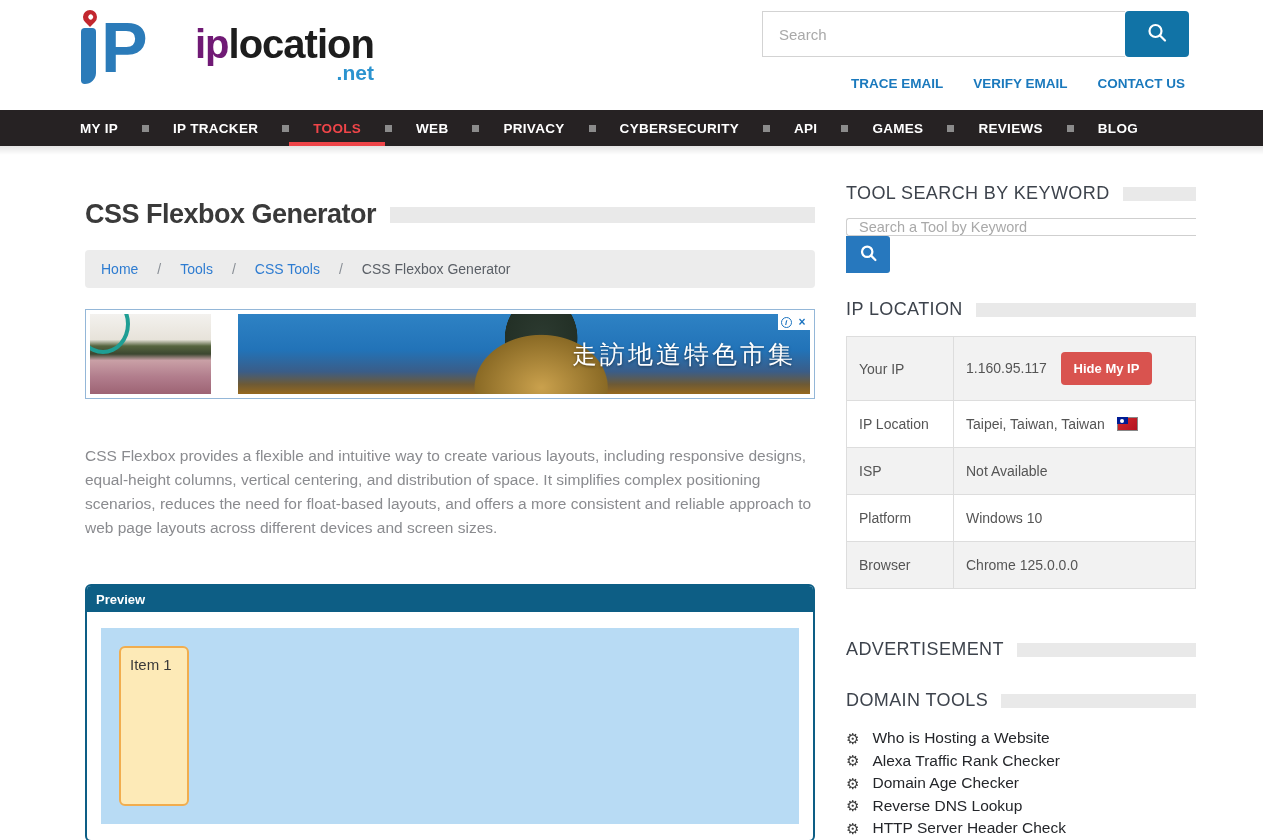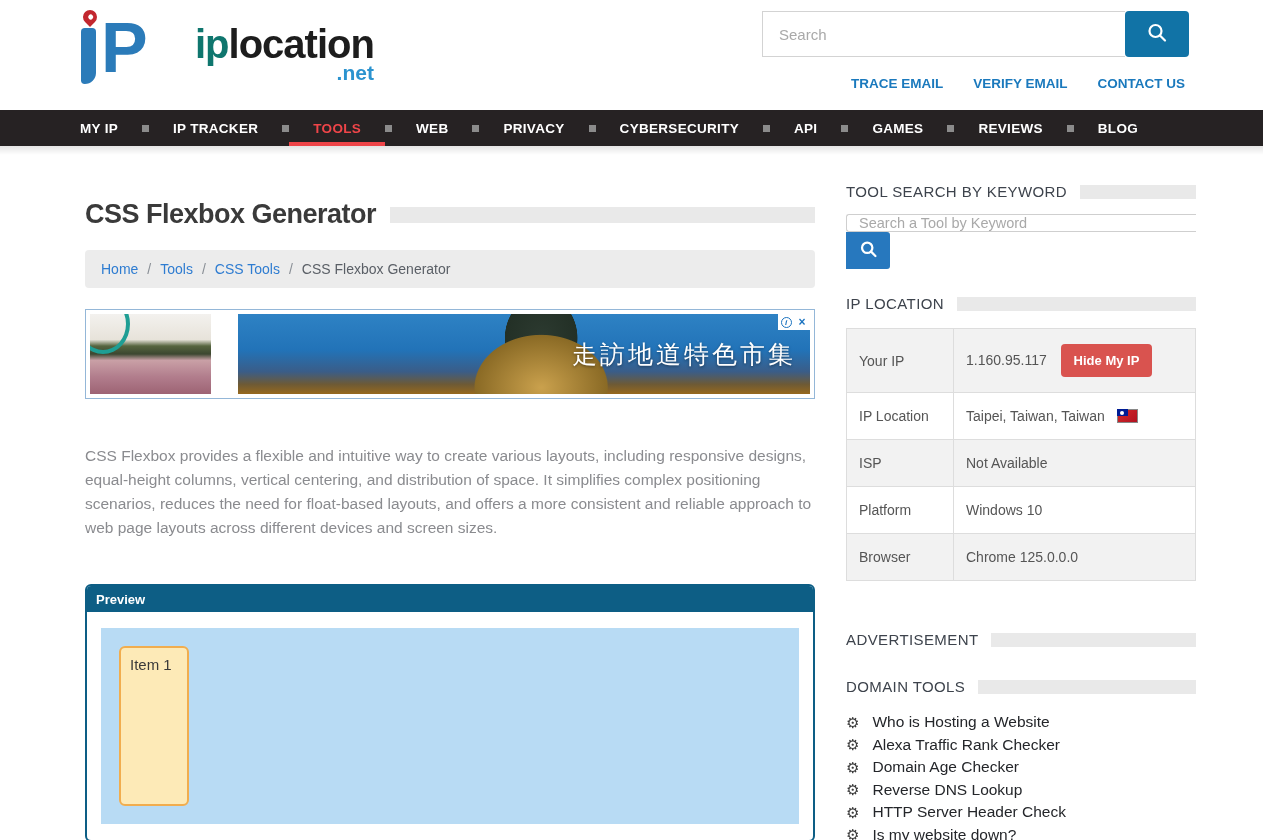--- a/index.html
+++ b/index.html
@@ -13,21 +13,21 @@
   .logo-pin { position:absolute; left:8px; top:2px; width:14px; height:14px; background:#c2272f;
               border-radius:50% 50% 50% 0; transform:rotate(-45deg); }
   .logo-pin::after { content:""; position:absolute; left:4.5px; top:4.5px; width:5px; height:5px;
                      background:#fff; border-radius:50%; }
   .logo-i { position:absolute; left:6px; top:20px; width:15px; height:56px; background:#2b7bb9;
             border-radius:4px 4px 12px 4px; }
   .logo-p { position:absolute; left:26px; top:4px; font-size:70px; line-height:72px; font-weight:bold;
             color:#2b7bb9; letter-spacing:-2px; }
   .logo-text { margin-left:2px; margin-top:14px; }
   .logo-name { font-size:40px; font-weight:bold; letter-spacing:-1px; color:#1d1d1d; }
-  .logo-name .ip { color:#0f766e; }
+  .logo-name .ip { color:#701a75; }
   .logo-tld { text-align:right; font-size:21px; font-weight:bold; color:#2b93cf; margin-top:-6px; }
   .hdr-search { position:absolute; left:762px; top:11px; display:flex;justify-content:center; }
   .hdr-search input { width:363px; height:46px; border:1px solid #d3d3d3; border-right:none;
                       padding:0 16px; font-size:15px; color:#555; outline:none;
                       font-family:"Liberation Sans", sans-serif; }
   .hdr-search input::placeholder { color:#a9a9a9; }
   .hdr-search button { width:64px; height:46px; background:#1173a6; border:none; cursor:pointer;
                        border-radius:4px; display:flex; align-items:center; justify-content:center; }
   .hdr-links { position:absolute; right:78px; top:76px; display:flex; gap:30px; }
   .hdr-links a { color:#1a79bd; font-weight:bold; font-size:13.5px; text-decoration:none; cursor:pointer; }
@@ -44,21 +44,21 @@
   
   .wrap { display:flex; padding:28px 67px 0 85px; gap:31px; }
   .col-main { width:730px; flex:none; }
   .col-side { width:350px; flex:none; }
 
   
   .title-row { display:flex; align-items:center; gap:14px; margin-top:16px; }
   .title-row h1 { font-size:27px; font-weight:bold; color:#3a3a3a; letter-spacing:-0.5px; white-space:nowrap; }
   .title-bar { flex:1; height:16px; background:#e9e9e9; }
   .breadcrumb { margin-top:20px; background:#ececec; border-radius:4px; padding:11px 16px;
-                font-size:14px; color:#5a5f66; display:flex; gap:9px; align-items:center; }
+                font-size:14px; color:#5a5f66; display:flex; gap:19px; align-items:center; }
   .breadcrumb a { color:#2e7cd1; text-decoration:none; cursor:pointer; }
   .crumb-sep { color:#8a8f96; }
 
   .ad-banner { position:relative; margin-top:21px; height:90px; border:1px solid #94b7d8;
                background:#fff; display:flex; padding:4px; cursor:pointer; }
   .ad-left { width:122px; height:80px;
              background:linear-gradient(180deg,#f3f1ee 0%,#e7e3da 32%,#56653f 40%,#3c4730 50%,
                         #c9a0a6 58%,#b27e8d 78%,#9d6374 100%); position:relative; overflow:hidden; }
   .ad-left::after { content:""; position:absolute; left:-14px; top:-20px; width:46px; height:52px;
                     border:4px solid #1f9e94; border-radius:50%; }
@@ -79,21 +79,21 @@
 
   .preview-panel { margin-top:44px; border:2px solid #0d5e85; border-radius:6px; overflow:hidden; background:#fff; }
   .preview-head { height:26px; background:#0d5e85; color:#fff; font-weight:bold; font-size:13px;
                   display:flex; align-items:center; padding-left:9px; }
   .preview-body { padding:16px 14px; }
   .flex-container { height:196px; background:#b8dbf4; padding:18px; display:flex; }
   .flex-item { width:70px; background:#fdeab7; border:2px solid #f1ad4e; border-radius:6px;
                padding:8px 9px; font-size:15px; color:#3a3a3a; cursor:pointer; }
 
   
-  .side-heading { display:flex; align-items:center; gap:13px; font-size:15px; color:#3d434c;
+  .side-heading { display:flex; align-items:center; gap:13px; font-size:18px; color:#3d434c;
                   letter-spacing:.4px; white-space:nowrap; }
   .side-heading .bar { flex:1; height:14px; background:#e9e9e9; }
   .tool-search { margin-top:14px; display:flex;flex-direction:column; }
   .tool-search input { flex:1; height:37px; border:1px solid #cfcfcf; border-right:none;
                        border-radius:3px 0 0 3px; padding:0 12px; font-size:14.5px; color:#555; outline:none;
                        font-family:"Liberation Sans", sans-serif; }
   .tool-search input::placeholder { color:#a9a9a9; }
   .tool-search button { width:44px; height:37px; background:#2778be; border:none; cursor:pointer;
                         border-radius:0 3px 3px 0; display:flex; align-items:center; justify-content:center; }
   .mt-ip { margin-top:26px; }

